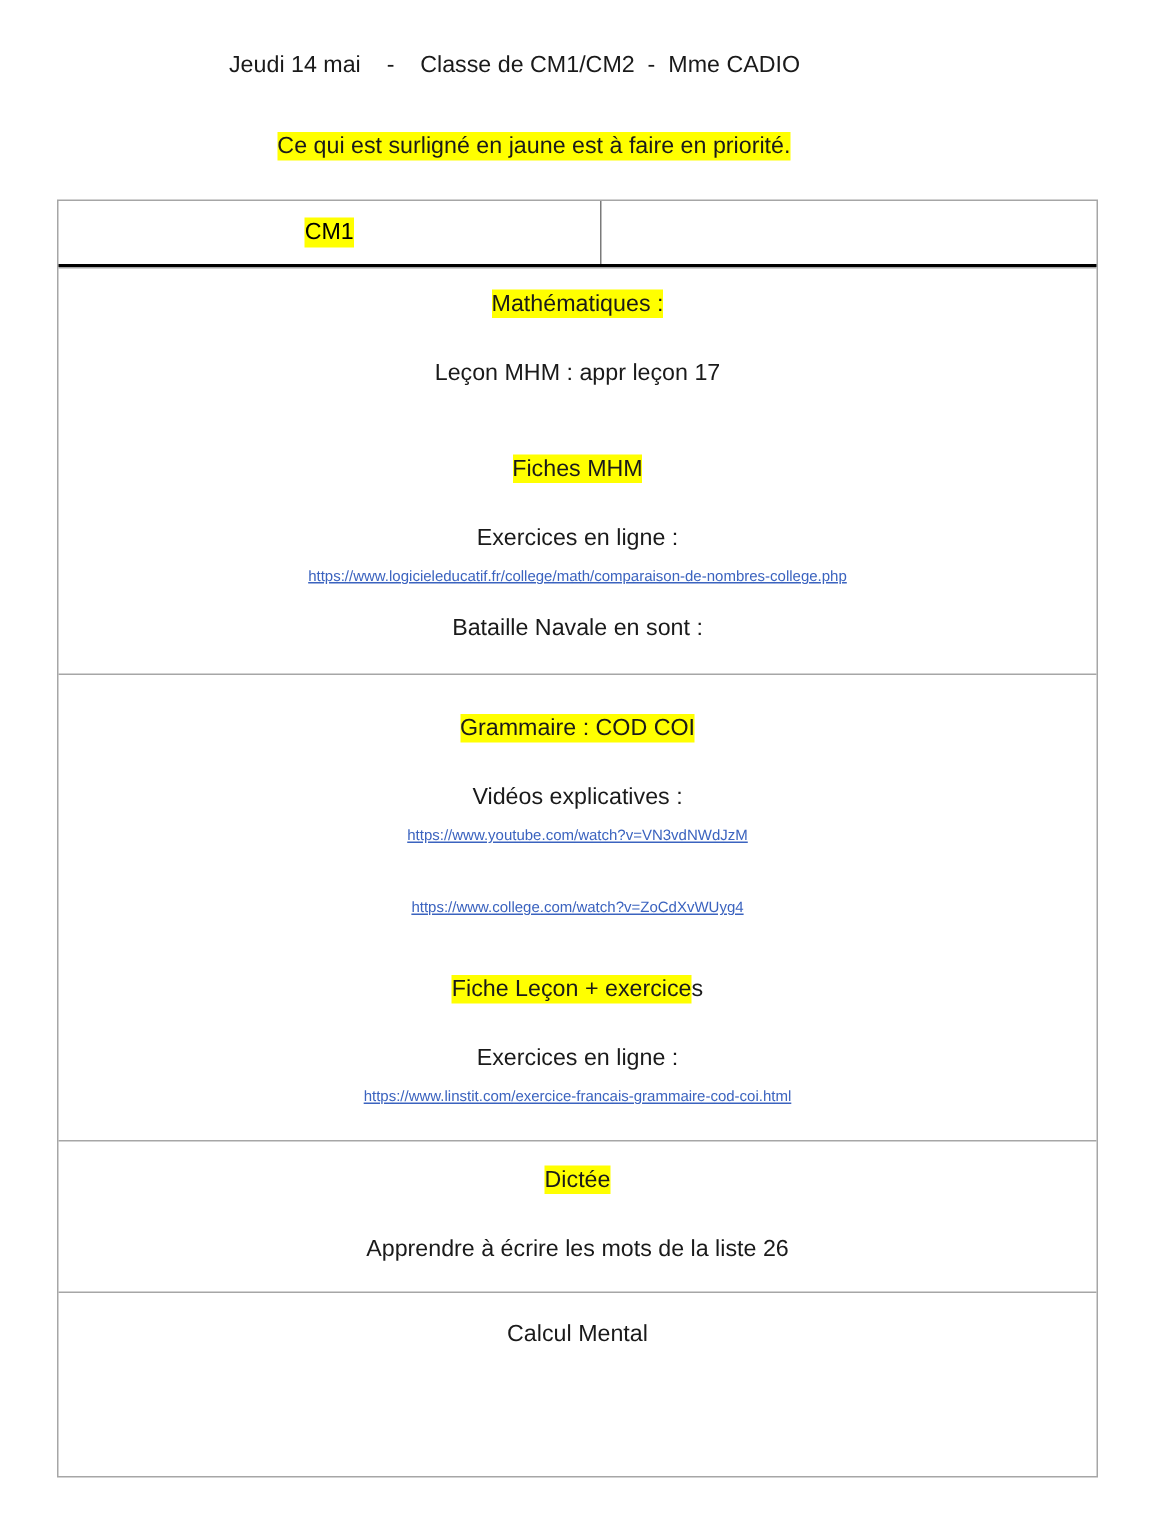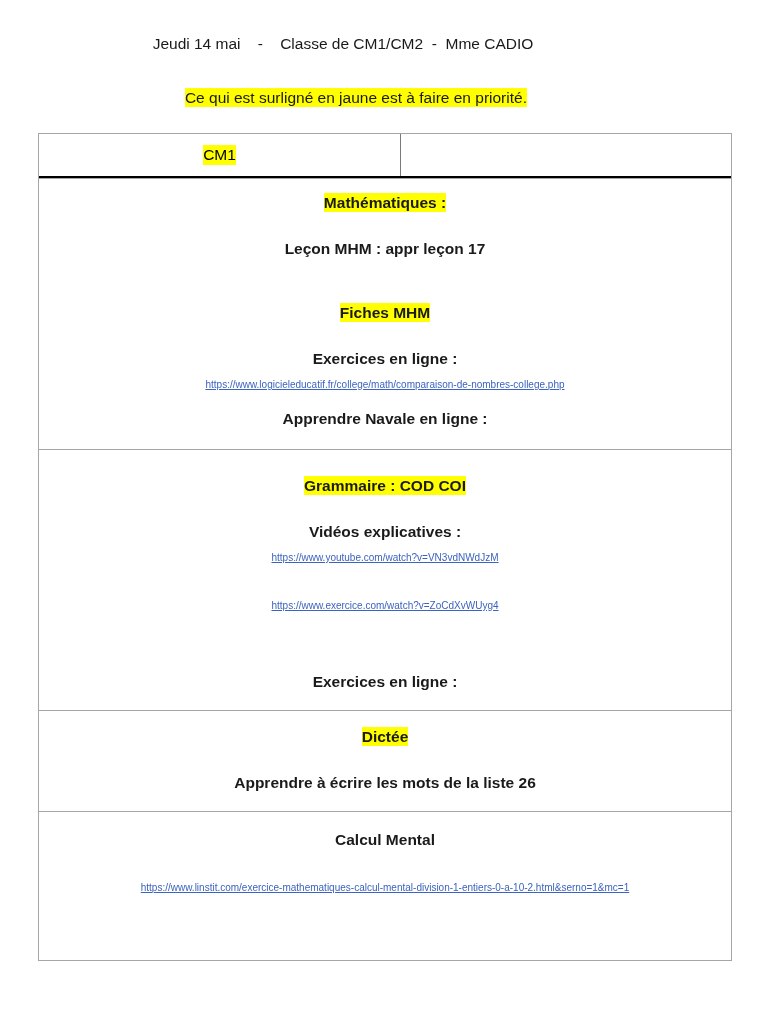--- a/index.html
+++ b/index.html
@@ -80,21 +80,20 @@
   .body-row {
     padding: 10px 6px 14px 6px;
     text-align: center;
   }
   .para {
     font-size: 15.5px;
     line-height: 24px;
     color: #1a1a1a;
     margin: 0;
     padding: 0;
-    font-weight: bold;
   }
   .para.title {
     font-size: 15.5px;
   }
   .spacer-sm { height: 10px; }
   .spacer-md { height: 22px; }
   .spacer-lg { height: 30px; }
   .link {
     color: #3b63bf;
     text-decoration: underline;
@@ -147,52 +146,55 @@
       <div class="spacer-sm"></div>
       <p class="para">
         <span class="hl">Fiches MHM</span>
       </p>
       <div class="spacer-md"></div>
       <p class="para">Exercices en ligne :</p>
       <div class="linkline">
         <a class="link" href="#">https://www.logicieleducatif.fr/college/math/comparaison-de-nombres-college.php</a>
       </div>
       <div class="spacer-sm"></div>
-      <p class="para">Apprendre Navale en ligne :</p>
+      <p class="para">Bataille Navale en sont :</p>
     </div>
 
     <div class="row body-row row-gram">
       <div class="spacer-sm"></div>
       <p class="para title">
         <span class="hl">Grammaire : COD COI</span>
       </p>
       <div class="spacer-md"></div>
       <p class="para">Vidéos explicatives :</p>
       <div class="linkline">
         <a class="link" href="#">https://www.youtube.com/watch?v=VN3vdNWdJzM</a>
       </div>
       <div class="spacer-md"></div>
       <div class="linkline">
-        <a class="link" href="#">https://www.exercice.com/watch?v=ZoCdXvWUyg4</a>
+        <a class="link" href="#">https://www.college.com/watch?v=ZoCdXvWUyg4</a>
       </div>
       <div class="spacer-lg"></div>
+      <p class="para">
+        <span class="hl">Fiche Leçon + exercice</span><span>s</span>
+      </p>
       <div class="spacer-md"></div>
       <p class="para">Exercices en ligne :</p>
+      <div class="linkline">
+        <a class="link" href="#">https://www.linstit.com/exercice-francais-grammaire-cod-coi.html</a>
+      </div>
     </div>
 
     <div class="row body-row row-dictee">
       <p class="para title">
         <span class="hl">Dictée</span>
       </p>
       <div class="spacer-md"></div>
       <p class="para">Apprendre à écrire les mots de la liste 26</p>
     </div>
 
     <div class="row body-row row-calcul">
       <p class="para title">Calcul Mental</p>
       <div class="spacer-md"></div>
-      <div class="linkline">
-        <a class="link" href="#">https://www.linstit.com/exercice-mathematiques-calcul-mental-division-1-entiers-0-a-10-2.html&amp;serno=1&amp;mc=1</a>
-      </div>
     </div>
 
   </div>
 </div>
 
 </body></html>

